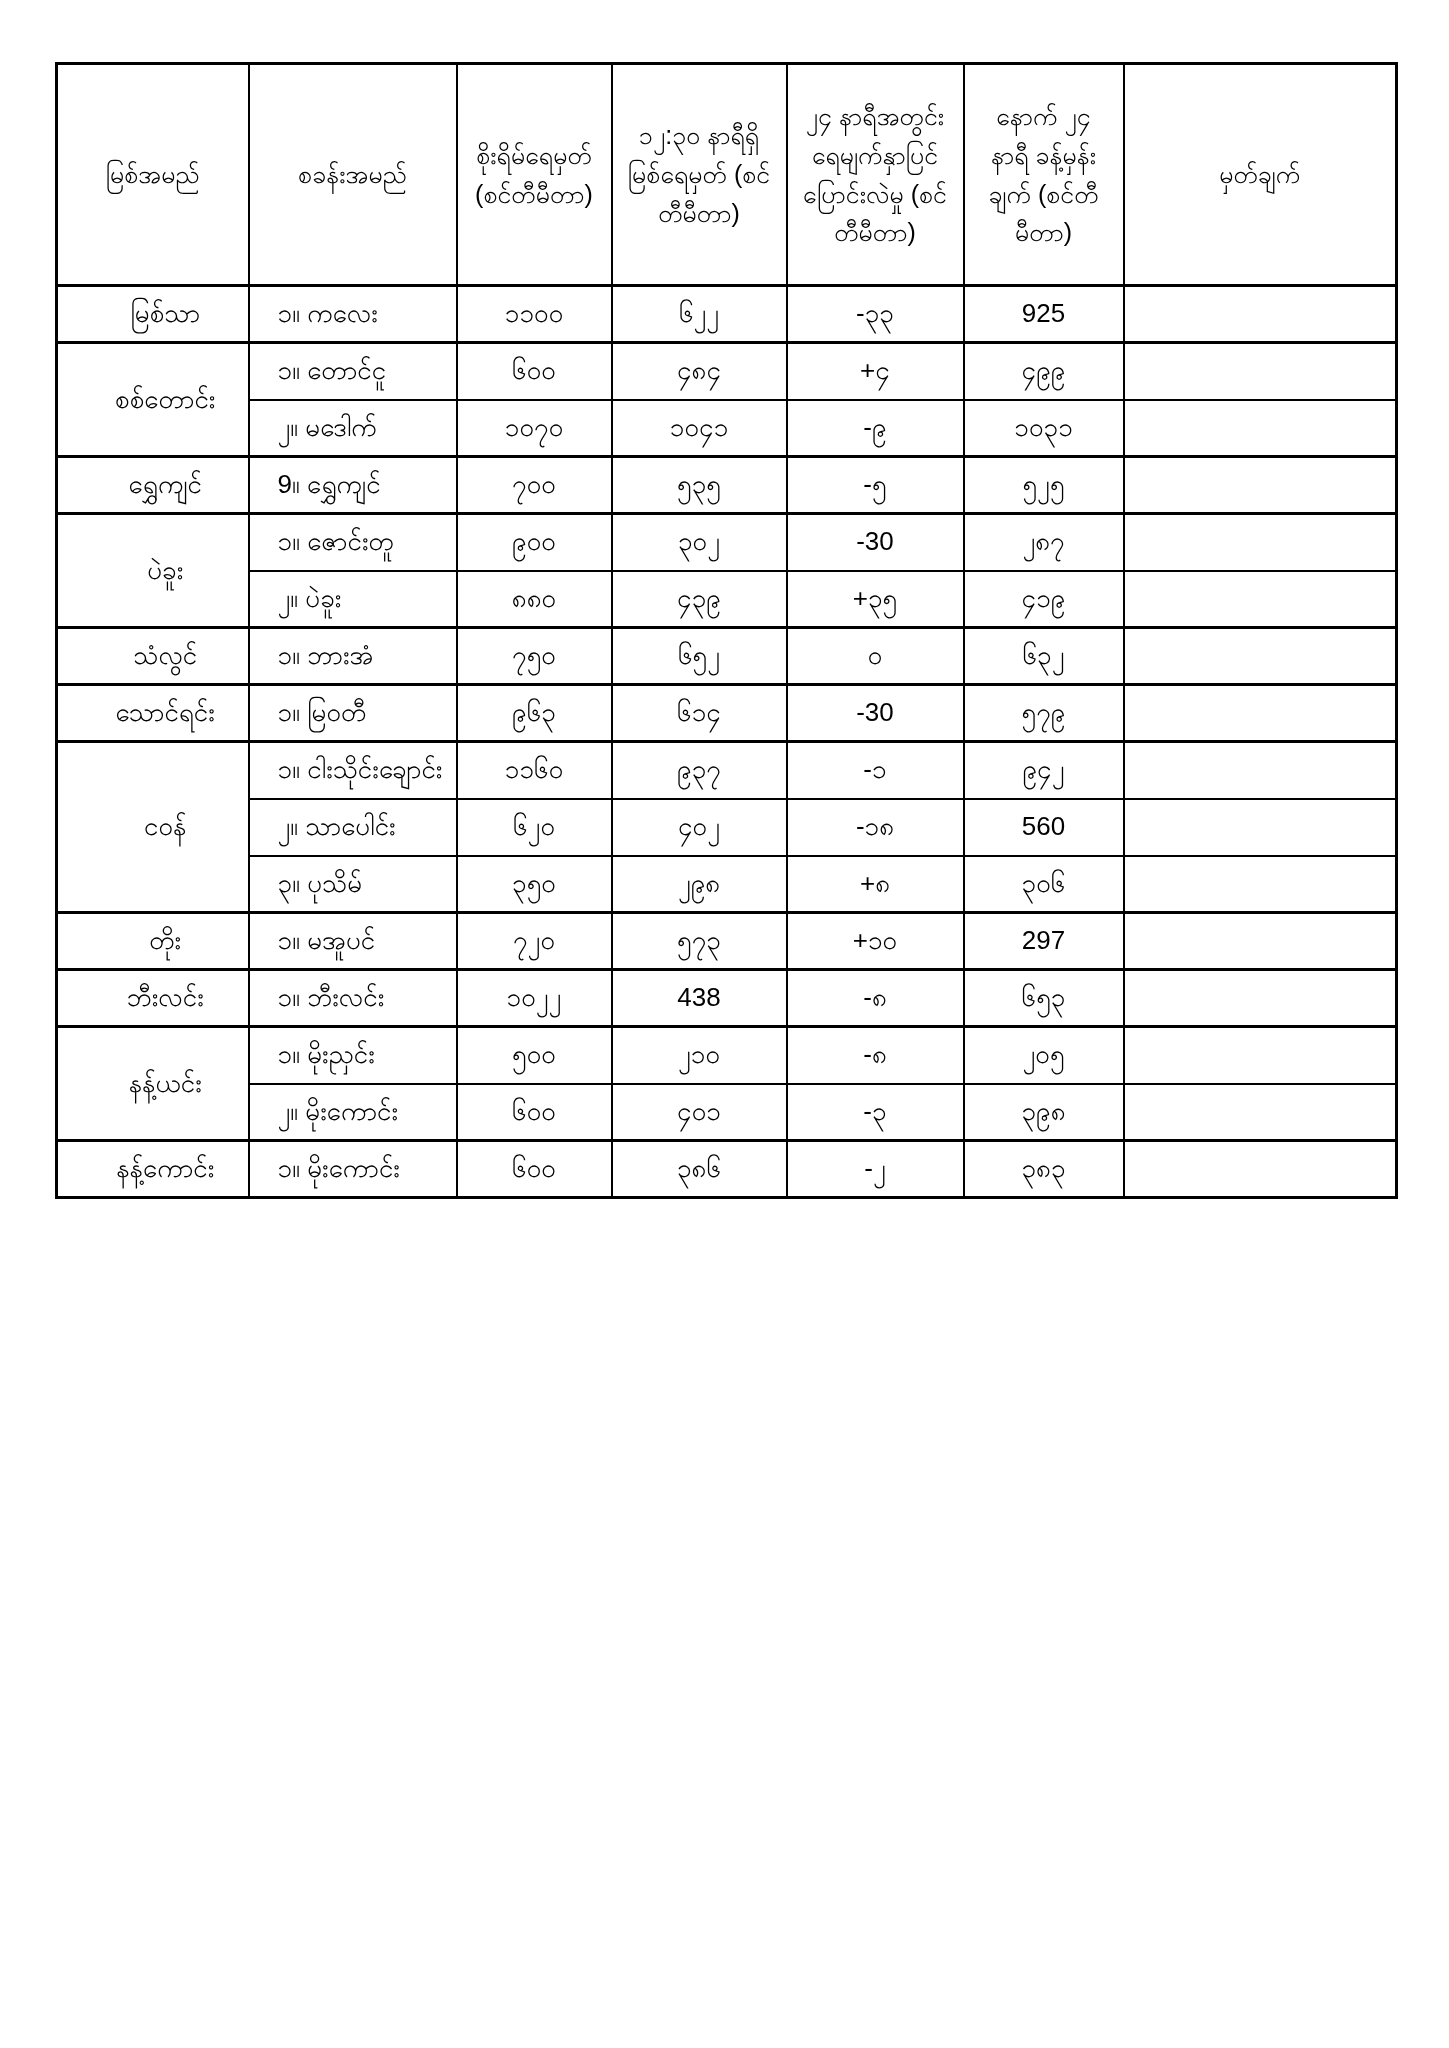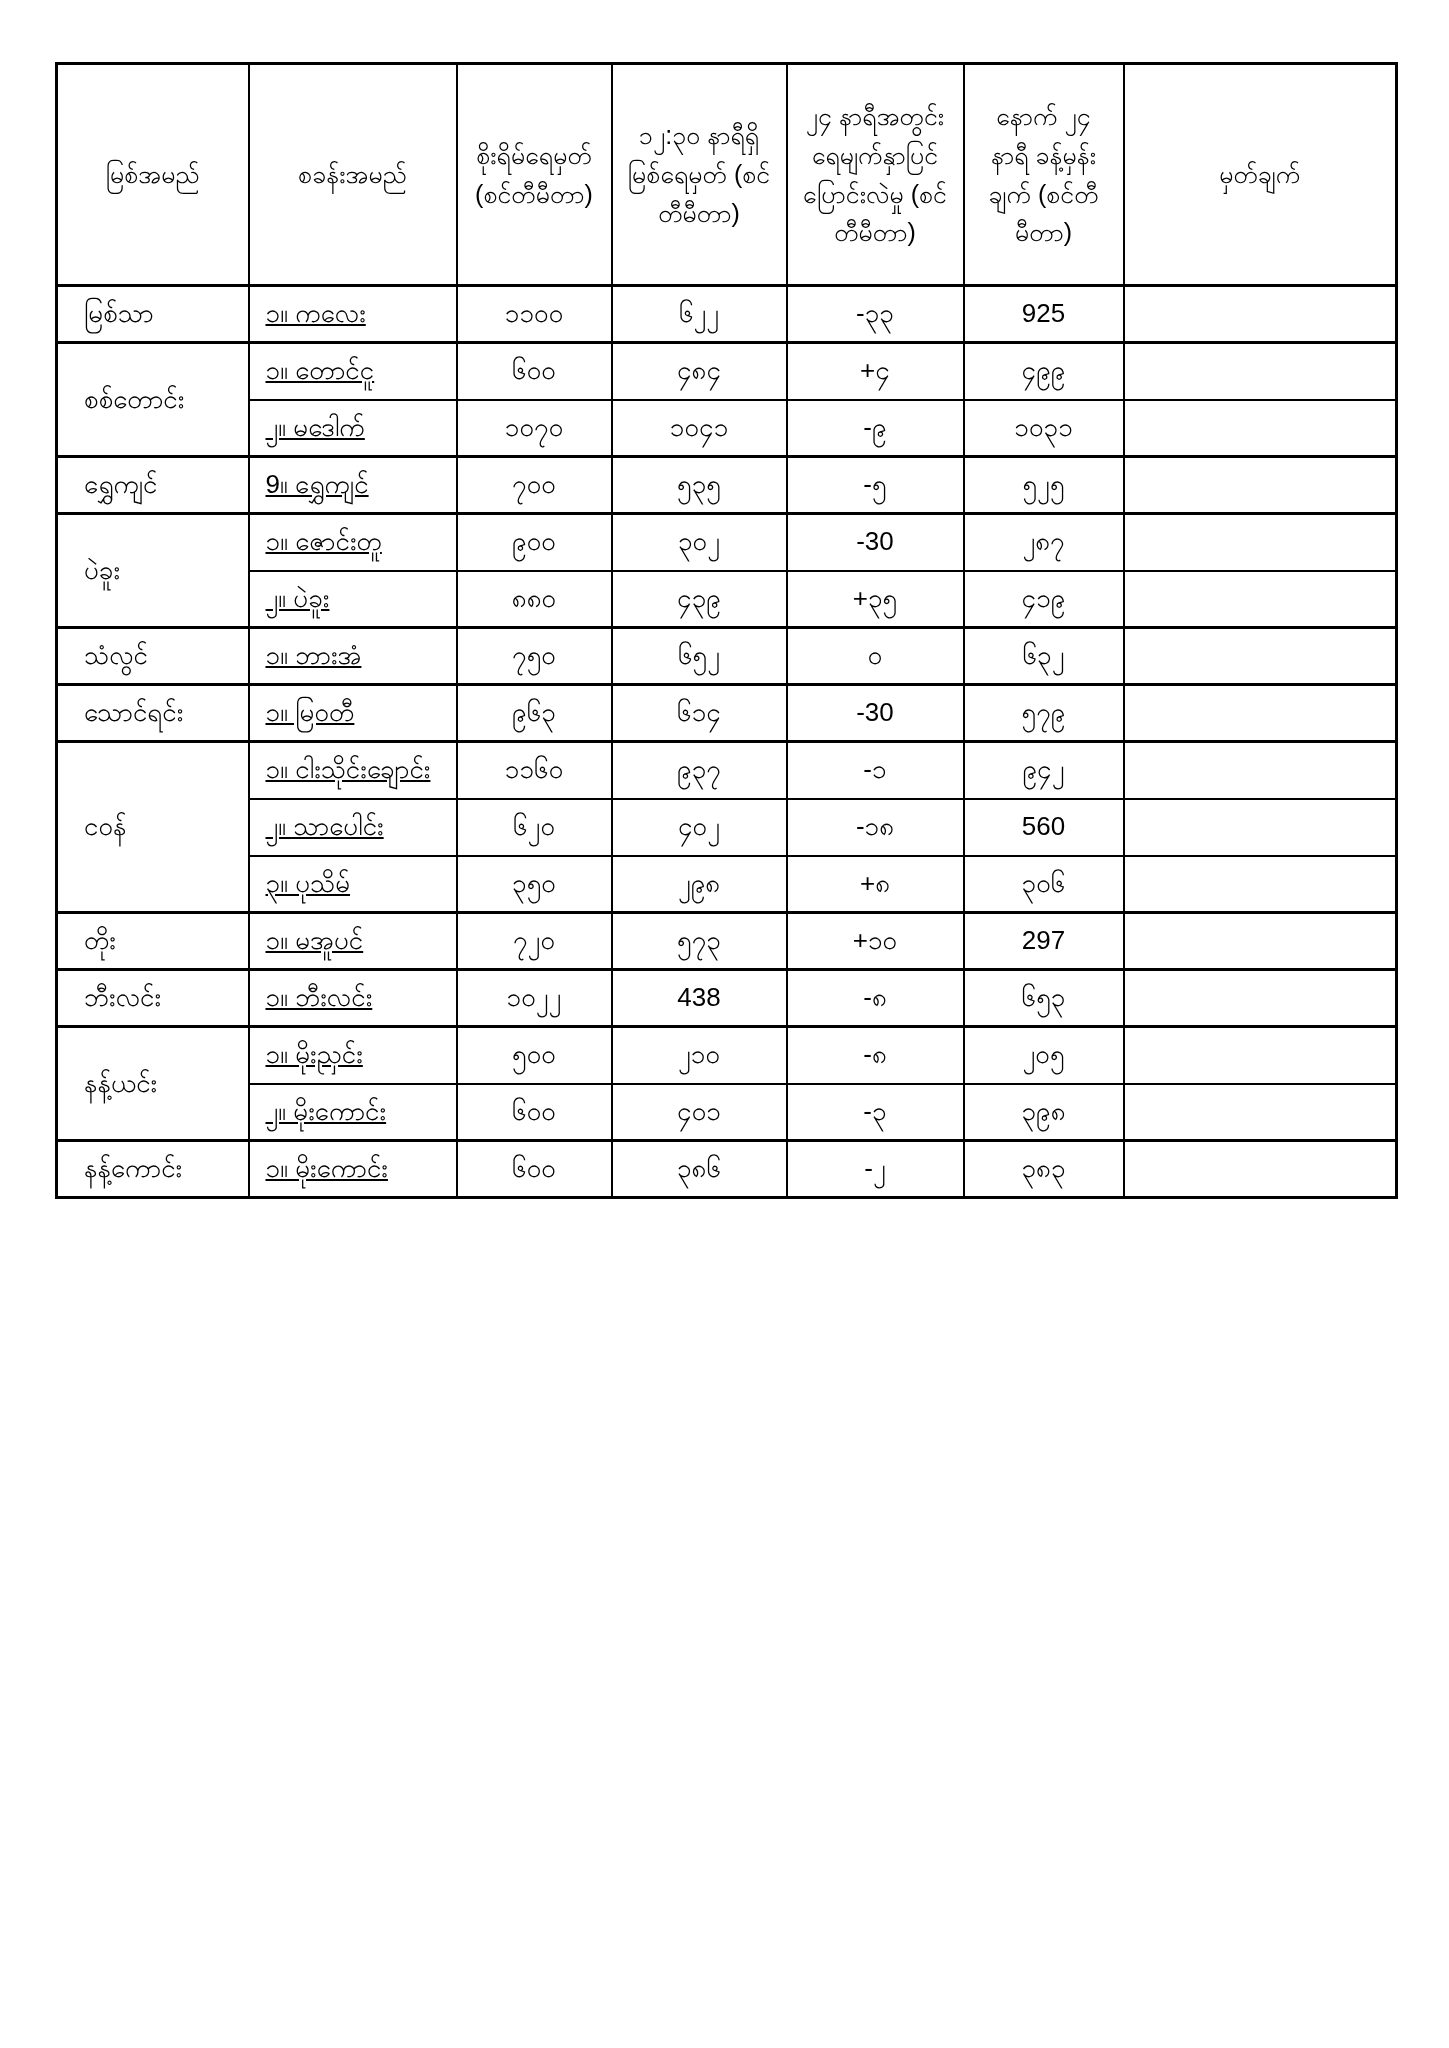--- a/index.html
+++ b/index.html
@@ -38,22 +38,22 @@
     text-align: center;
     vertical-align: middle;
     padding: 0 12px;
     line-height: 1.55;
   }
   td {
     font-size: 26px;
     vertical-align: middle;
     line-height: 1.3;
   }
-  td.river-cell  { text-align: left; padding-left: 26px; }
-  td.station-cell{ text-align: left; padding-left: 16px; text-decoration: underline; }
+  td.river-cell  { text-align: center; padding-left: 26px; }
+  td.station-cell{ text-align: left; padding-left: 28px; }
   td.num-cell    { text-align: center; }
   td.remark-cell { text-align: center; }
   tbody tr.group-start td { border-top-width: 3px; }
 </style>
 </head>
 <body>
 
 <div class="page">
   <table class="river-table">
     <colgroup>

